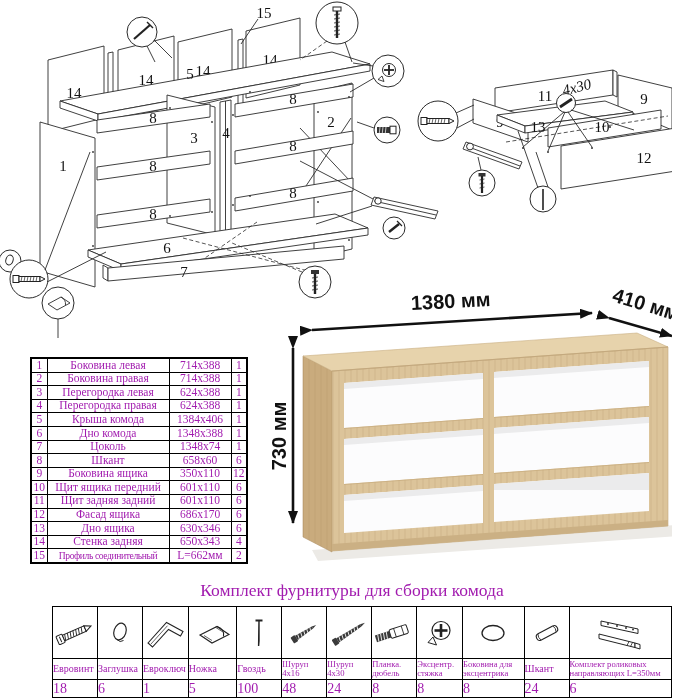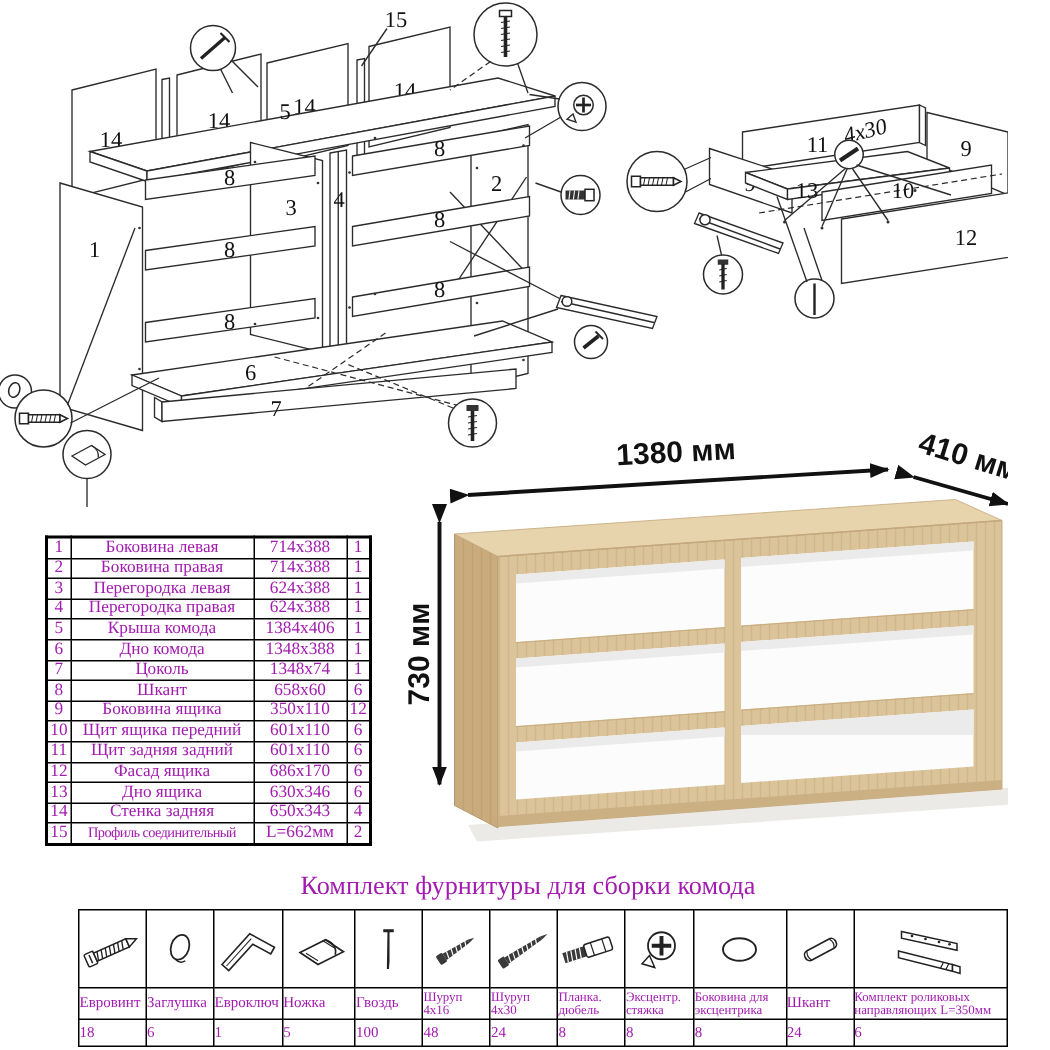--- a/index.html
+++ b/index.html
@@ -24,21 +24,21 @@
   tr.small-name .pt-name{font-size:9.6px;letter-spacing:-0.4px;}
 
   #hw-title{position:absolute;left:52px;top:580px;width:600px;text-align:center;
      font-size:17.5px;}
   #hw-table{position:absolute;left:52px;top:606px;border-collapse:collapse;table-layout:fixed;
      background:#fff;border:1.5px solid #000;}
   #hw-table td{border:1px solid #000;text-align:left;vertical-align:middle;padding:0;}
   #hw-icons td{height:51px;}
   #hw-names td{height:20px;font-size:8.6px;line-height:9.4px;white-space:pre-line;}
   #hw-names td.one-line{font-size:10px;}
-  #hw-qtys td{height:17px;font-size:10px;}
+  #hw-qtys td{height:17px;font-size:14px;}
   .hw-icon{width:44px;height:40px;display:block;margin:0 auto;}
 </style>
 </head>
 <body>
 
 <div id="page">
 
 <svg width="0" height="0" style="position:absolute" aria-hidden="true">
  <defs>
   <symbol id="euroscrew-icon" viewBox="0 0 44 40">

